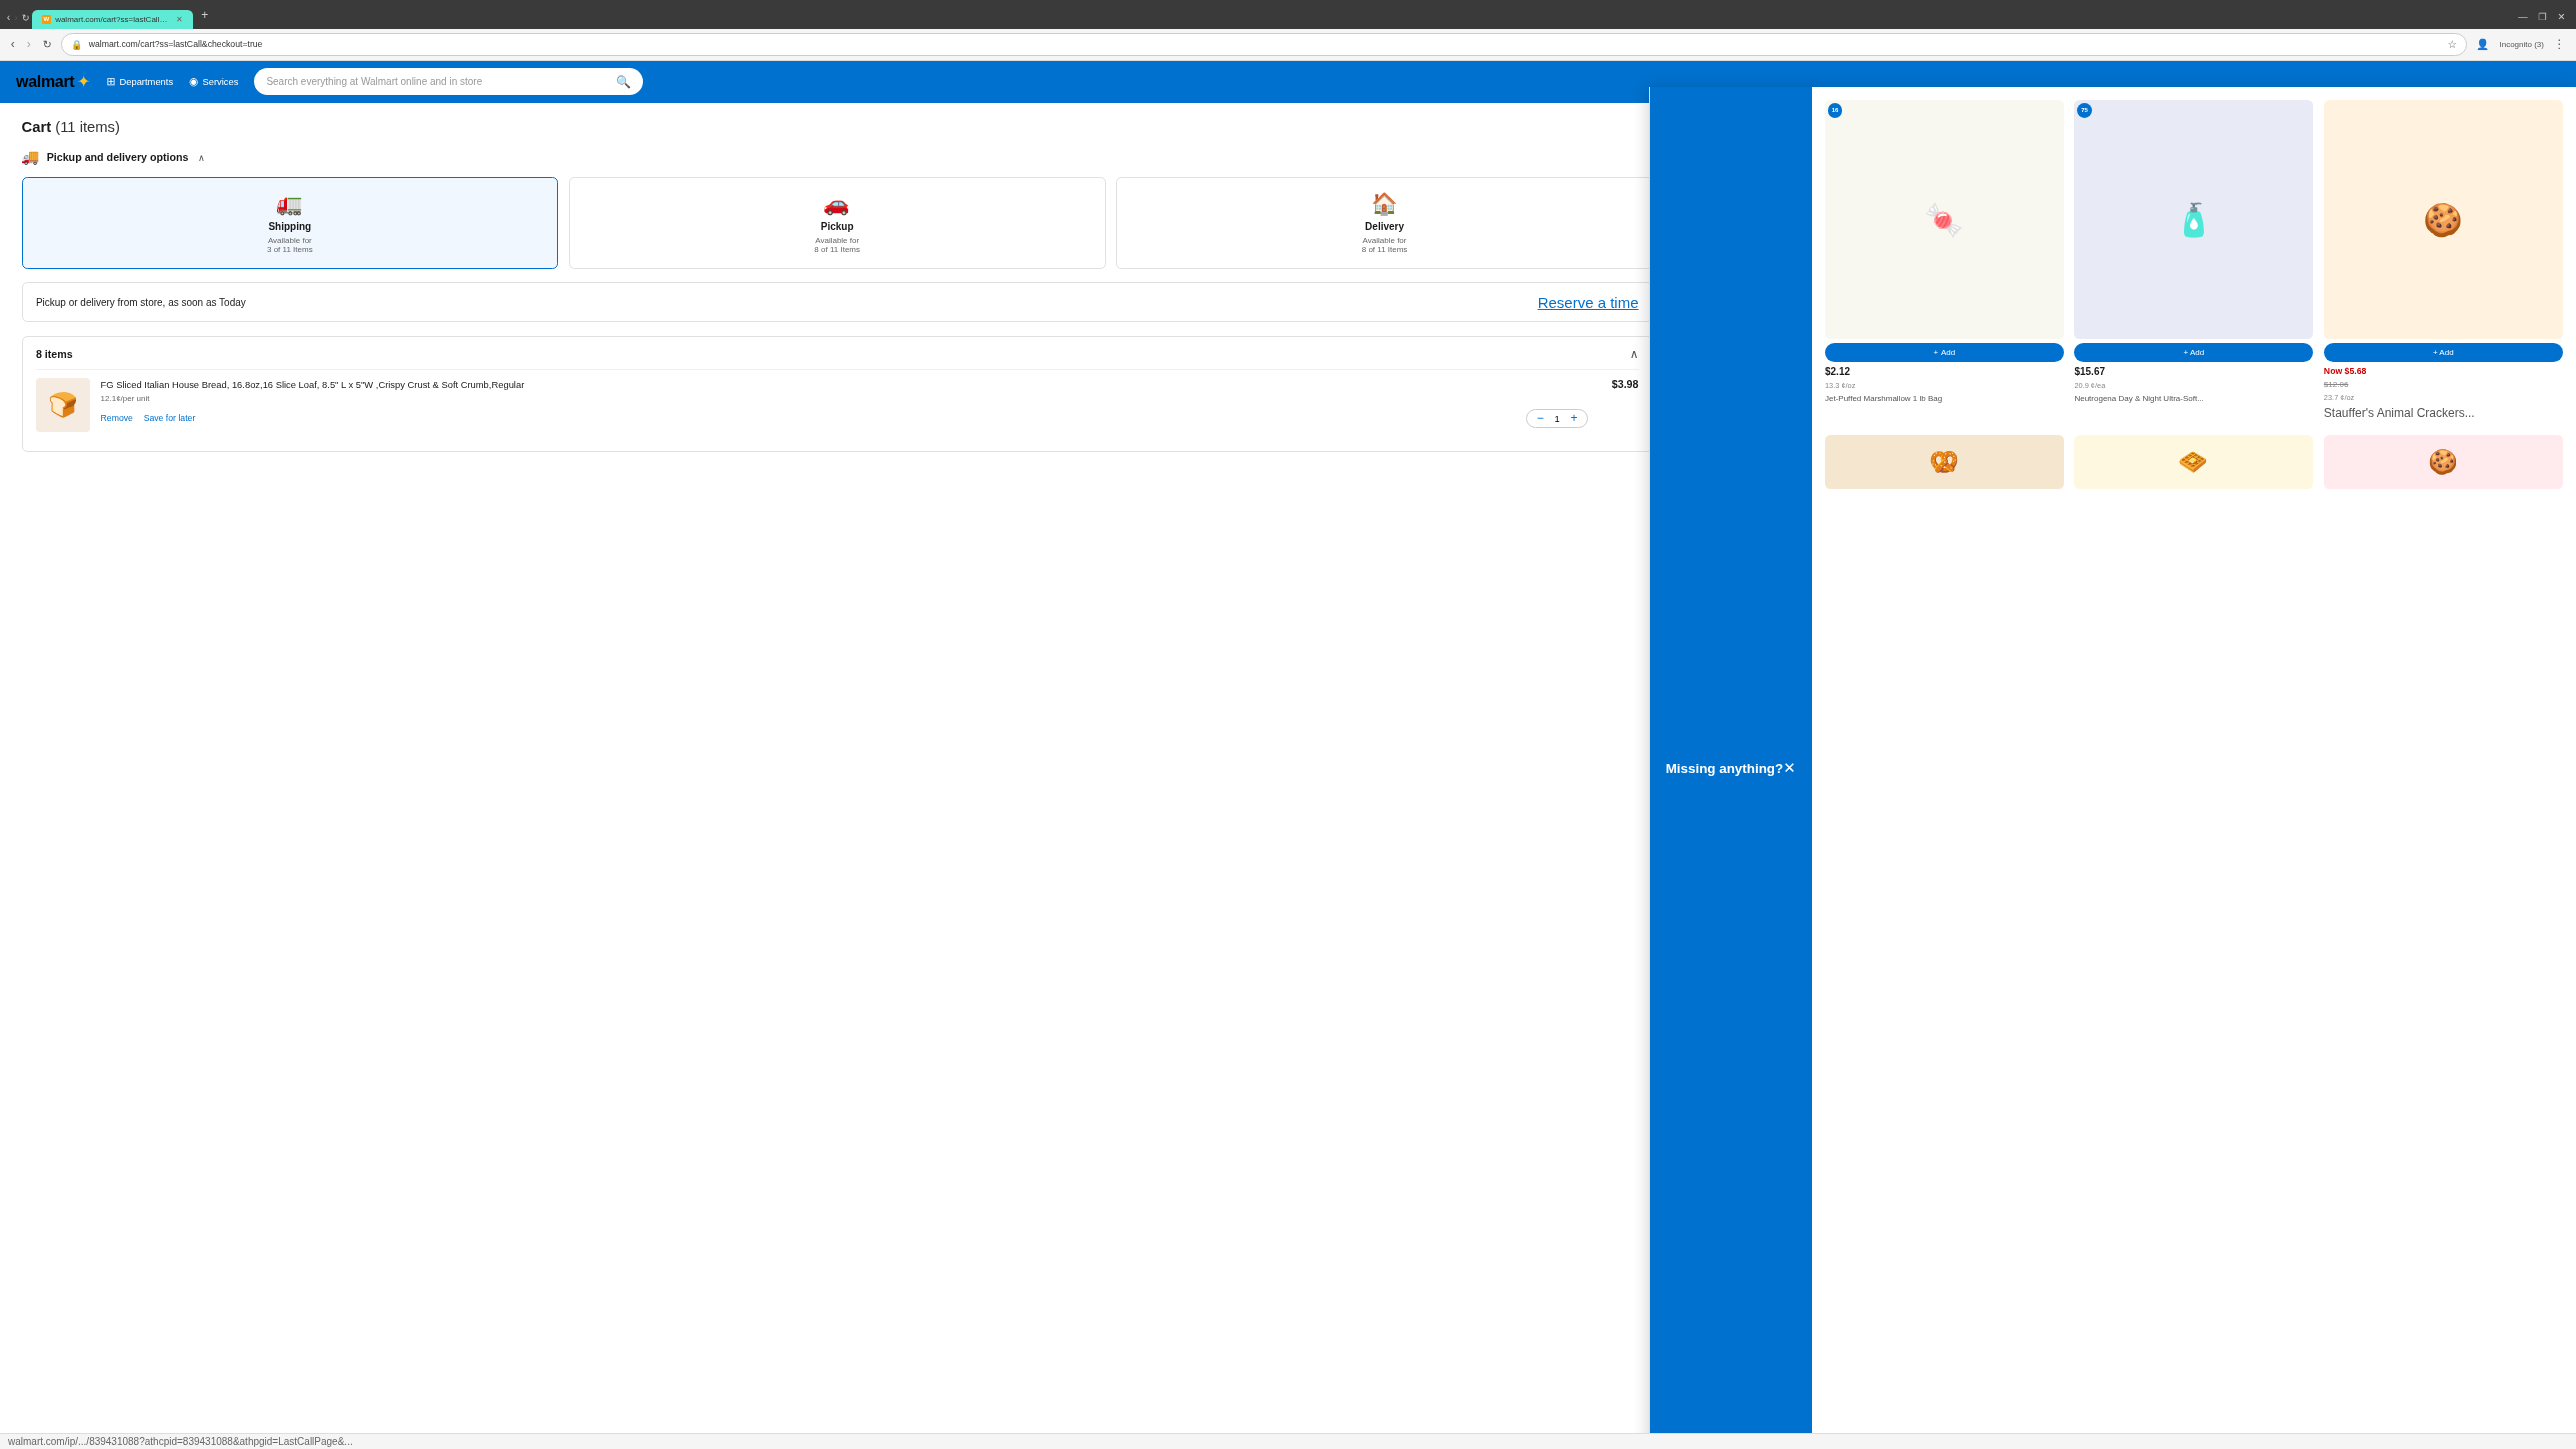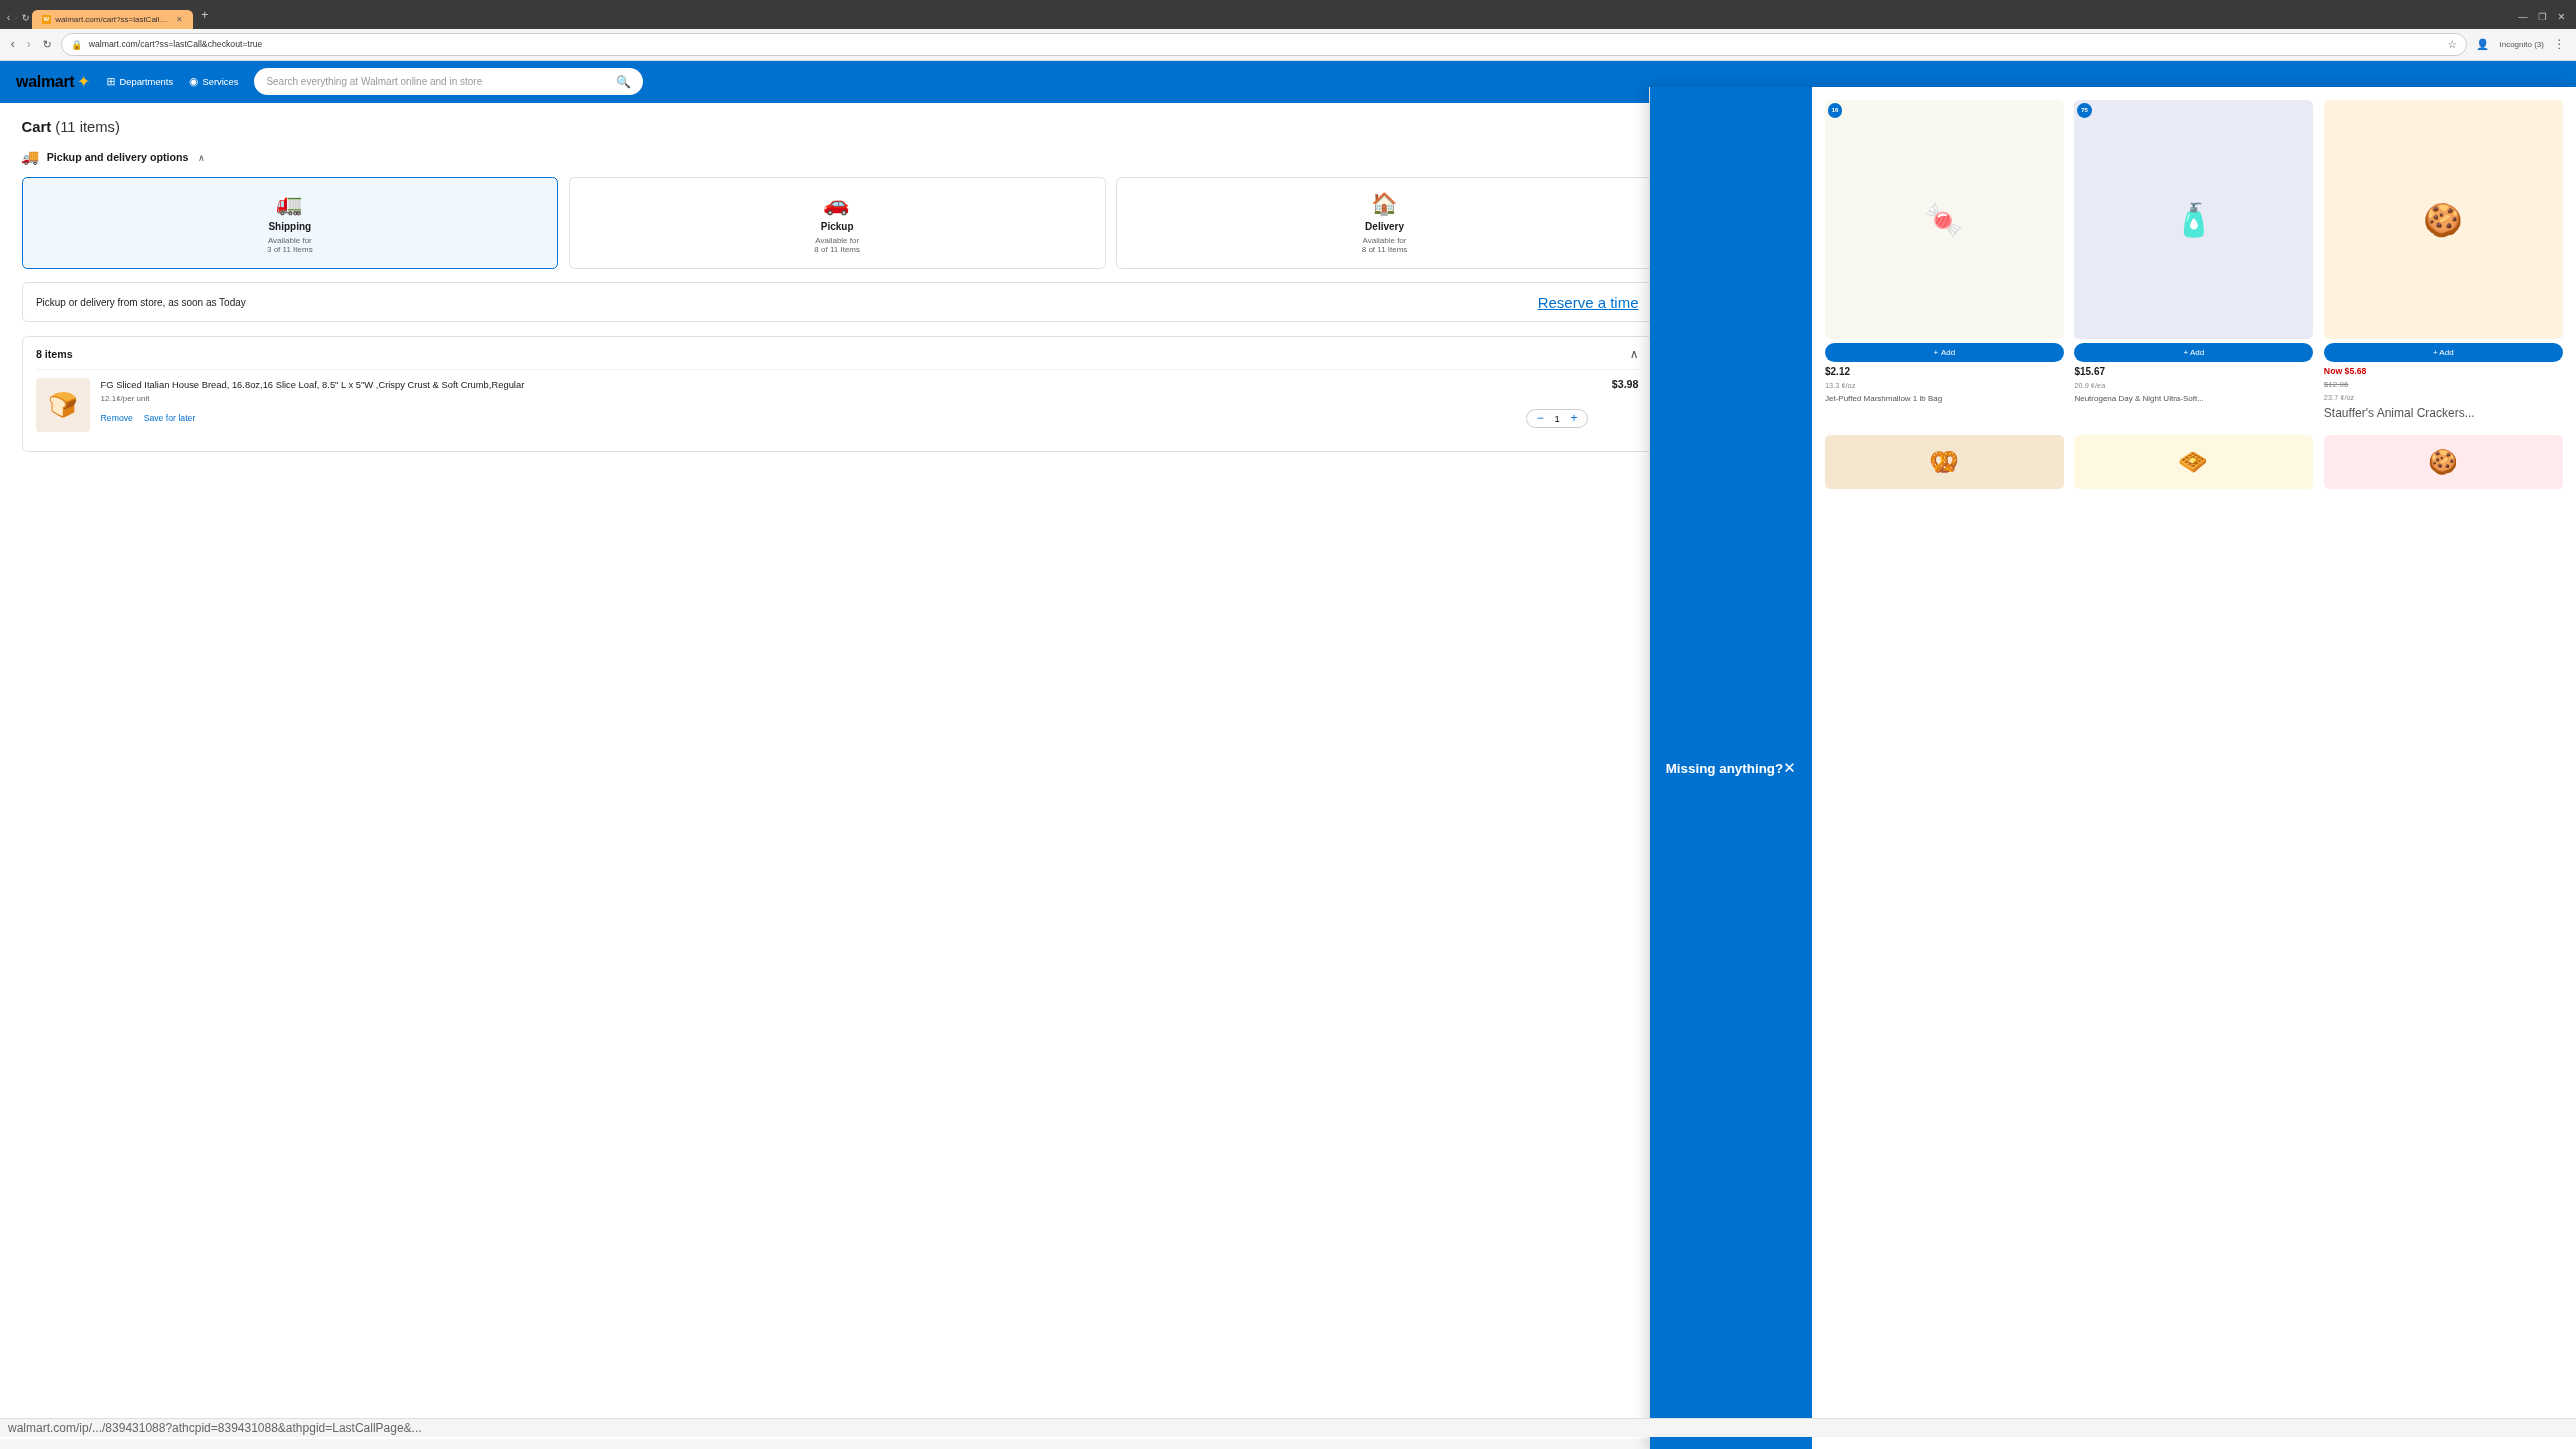--- a/index.html
+++ b/index.html
@@ -15,21 +15,21 @@
 
 <div style="background:#3a3a3a; padding: 4px 6.7px 0; display:flex; align-items:flex-end; gap:2.7px;">
 
   <div style="display:flex; gap:4px; align-items:center; padding-bottom:5.4px;">
     <button style="background:none; border:none; color:#ccc; font-size:10.7px; cursor:pointer;">‹</button>
     <button style="background:none; border:none; color:#555; font-size:10.7px; cursor:pointer;">›</button>
     <button style="background:none; border:none; color:#ccc; font-size:9.4px; cursor:pointer;">↻</button>
   </div>
 
   <div style="display:flex; gap:1.3px; align-items:flex-end;">
-    <div style="background:#fdba74; border-radius:5.4px 5.4px 0 0; padding:4.7px 9.4px; display:flex; align-items:center; gap:4px; font-size:8px; color:#333; min-width:121px; max-width:161px;">
+    <div style="background:#5eead4; border-radius:5.4px 5.4px 0 0; padding:4.7px 9.4px; display:flex; align-items:center; gap:4px; font-size:8px; color:#333; min-width:121px; max-width:161px;">
       <span style="width:9.4px; height:9.4px; background:#f59e0b; border-radius:1.3px; display:inline-flex; align-items:center; justify-content:center; font-size:6px; color:white; font-weight:bold;">W</span>
       <span style="flex:1; overflow:hidden; text-overflow:ellipsis; white-space:nowrap;">walmart.com/cart?ss=lastCall&amp;...</span>
       <button style="background:none; border:none; color:#666; font-size:8px; cursor:pointer; padding:0 1.3px;">✕</button>
     </div>
     <button style="background:none; border:none; color:#ccc; font-size:12px; cursor:pointer; padding:4px 6.7px 6.7px;">+</button>
   </div>
 
   <div style="margin-left:auto; display:flex; gap:2.7px; padding-bottom:5.4px;">
     <button style="background:none; border:none; color:#ccc; font-size:9.4px; cursor:pointer; padding:1.3px 4px;">—</button>
     <button style="background:none; border:none; color:#ccc; font-size:9.4px; cursor:pointer; padding:1.3px 4px;">❐</button>
@@ -212,16 +212,16 @@
         </div>
       </div>
 
     </div>
 
 
   </div>
 
 </div>
 
-<div style="background:#f5f5f5; border-top:0.7px solid #ddd; padding:2px 8px; font-size:12px; color:#666; position:fixed; bottom:12px; left:0; right:0; z-index:200;">
+<div style="background:#f5f5f5; border-top:0.7px solid #ddd; padding:2px 8px; font-size:10px; color:#666; position:fixed; bottom:0; left:0; right:0; z-index:200;">
   <span>walmart.com/ip/.../839431088?athcpid=839431088&amp;athpgid=LastCallPage&amp;...</span>
 </div>
 
 
 </body></html>

